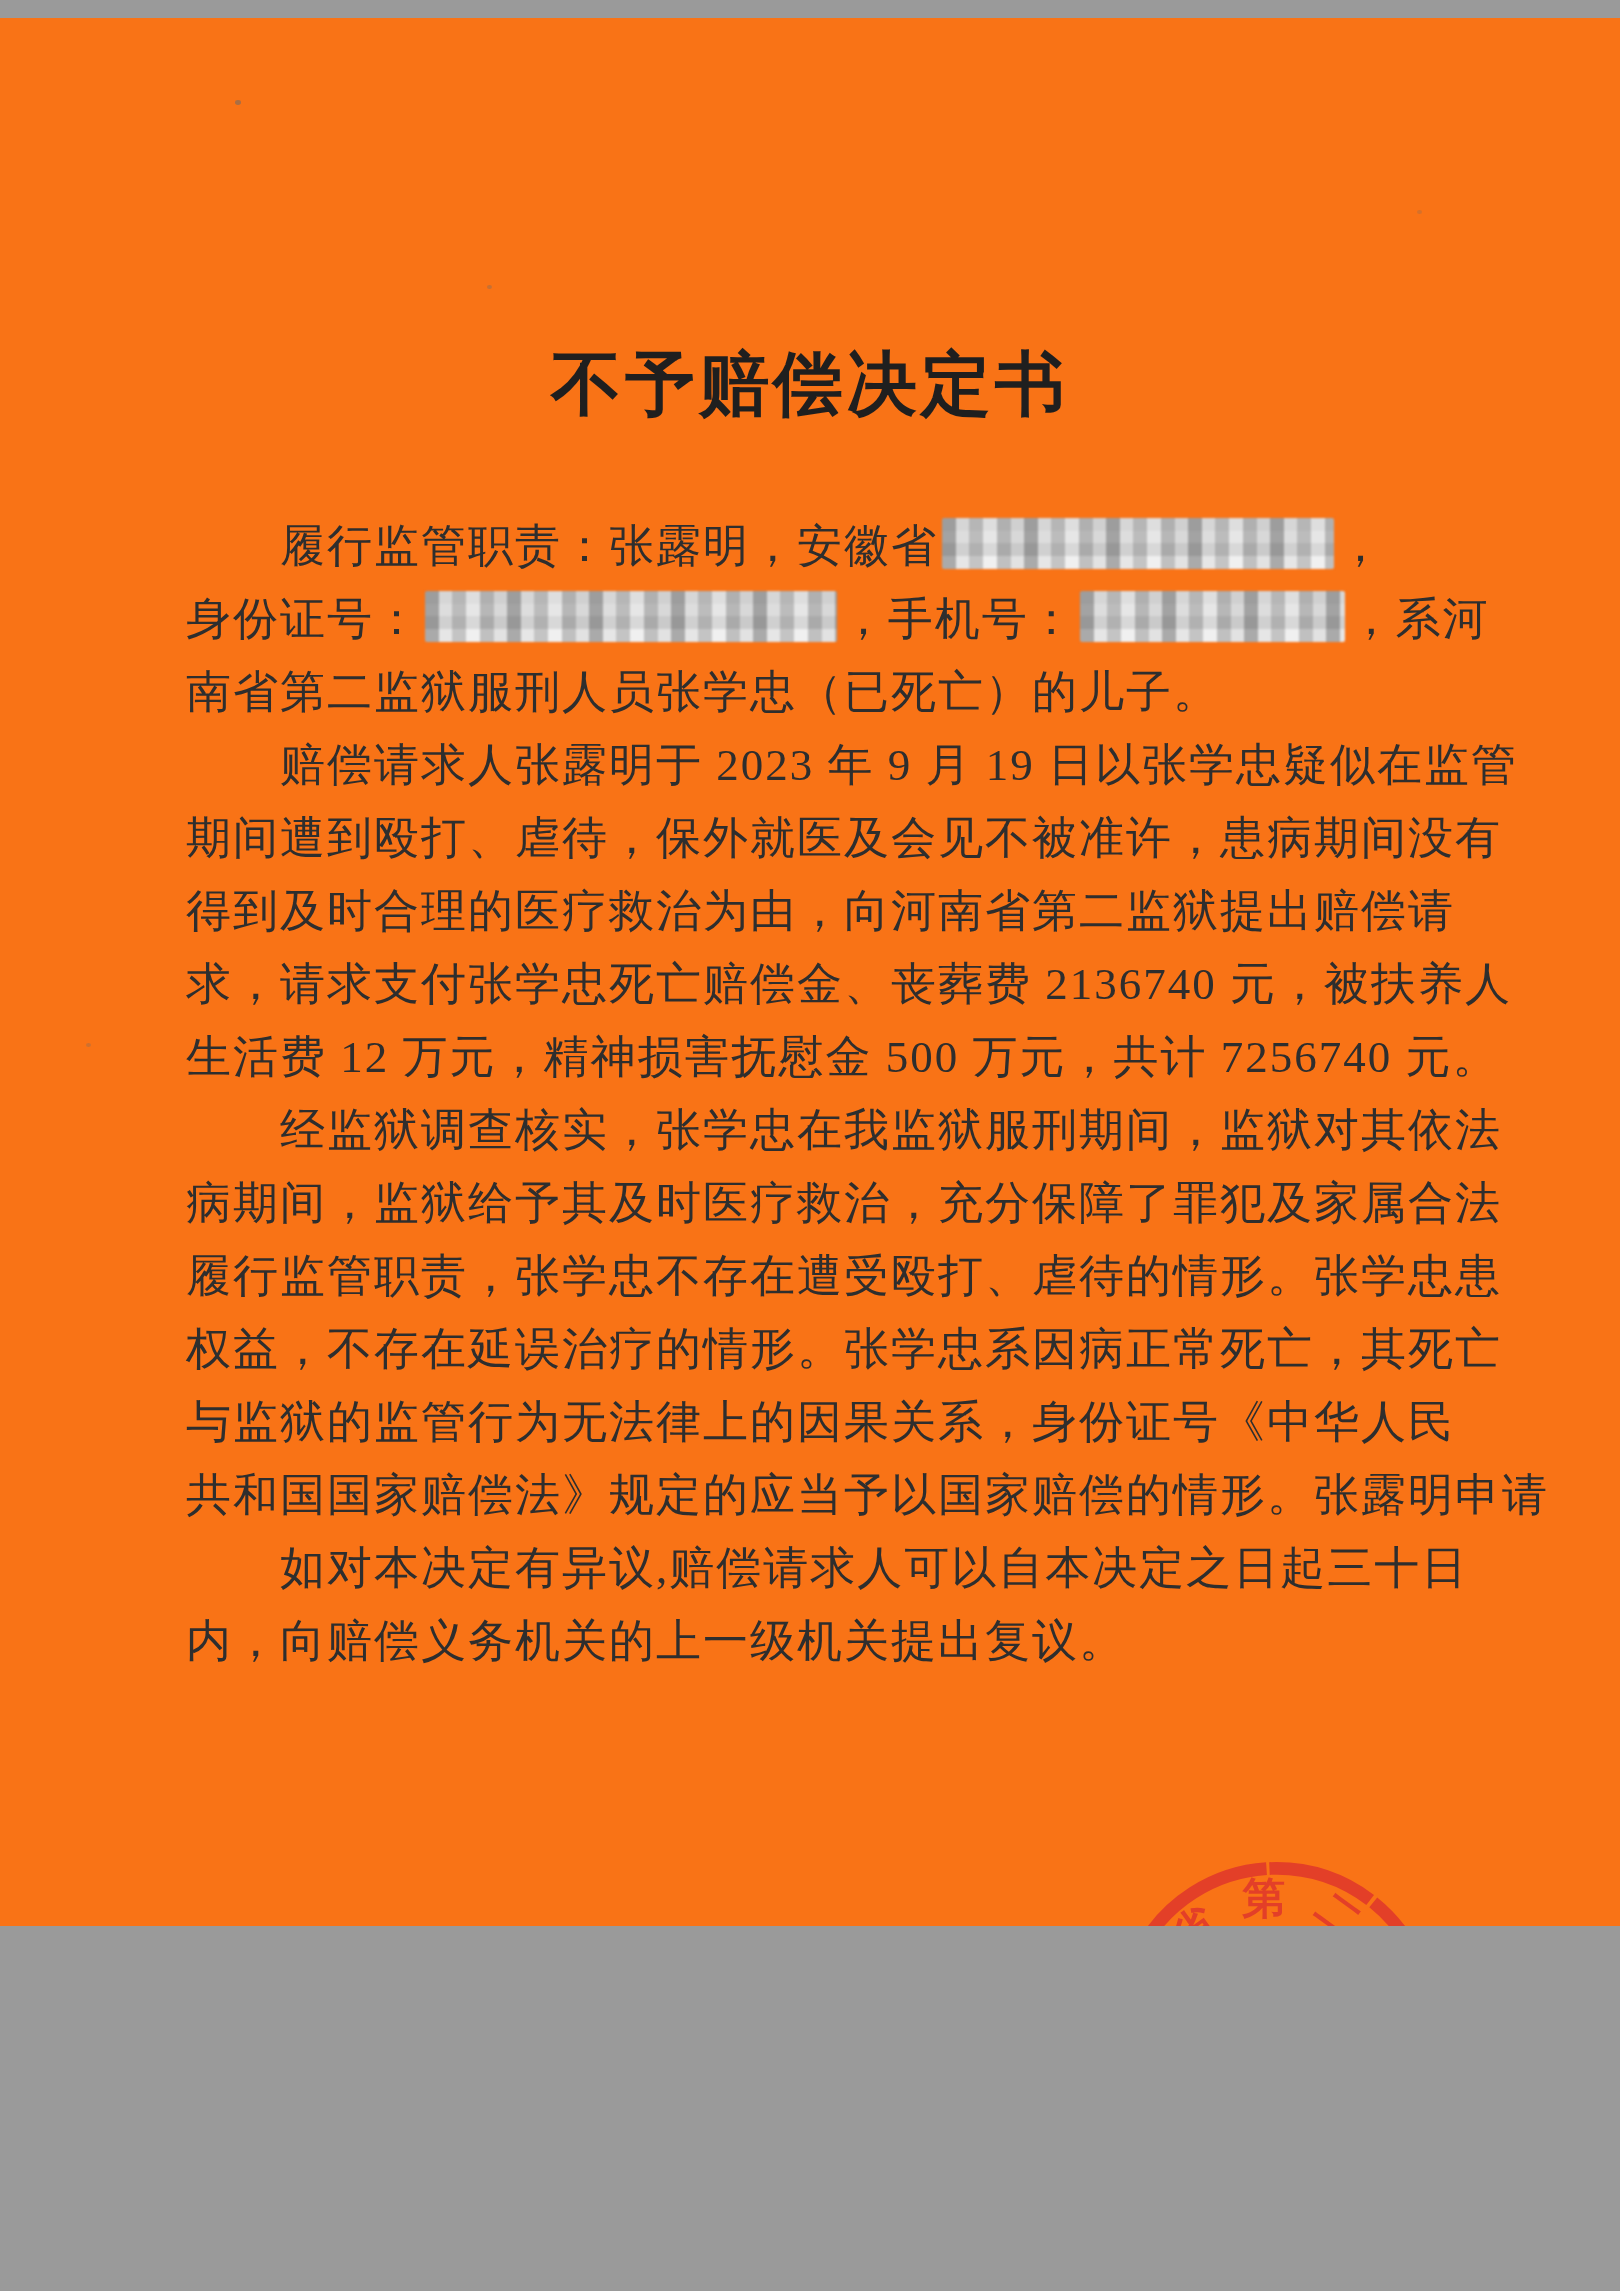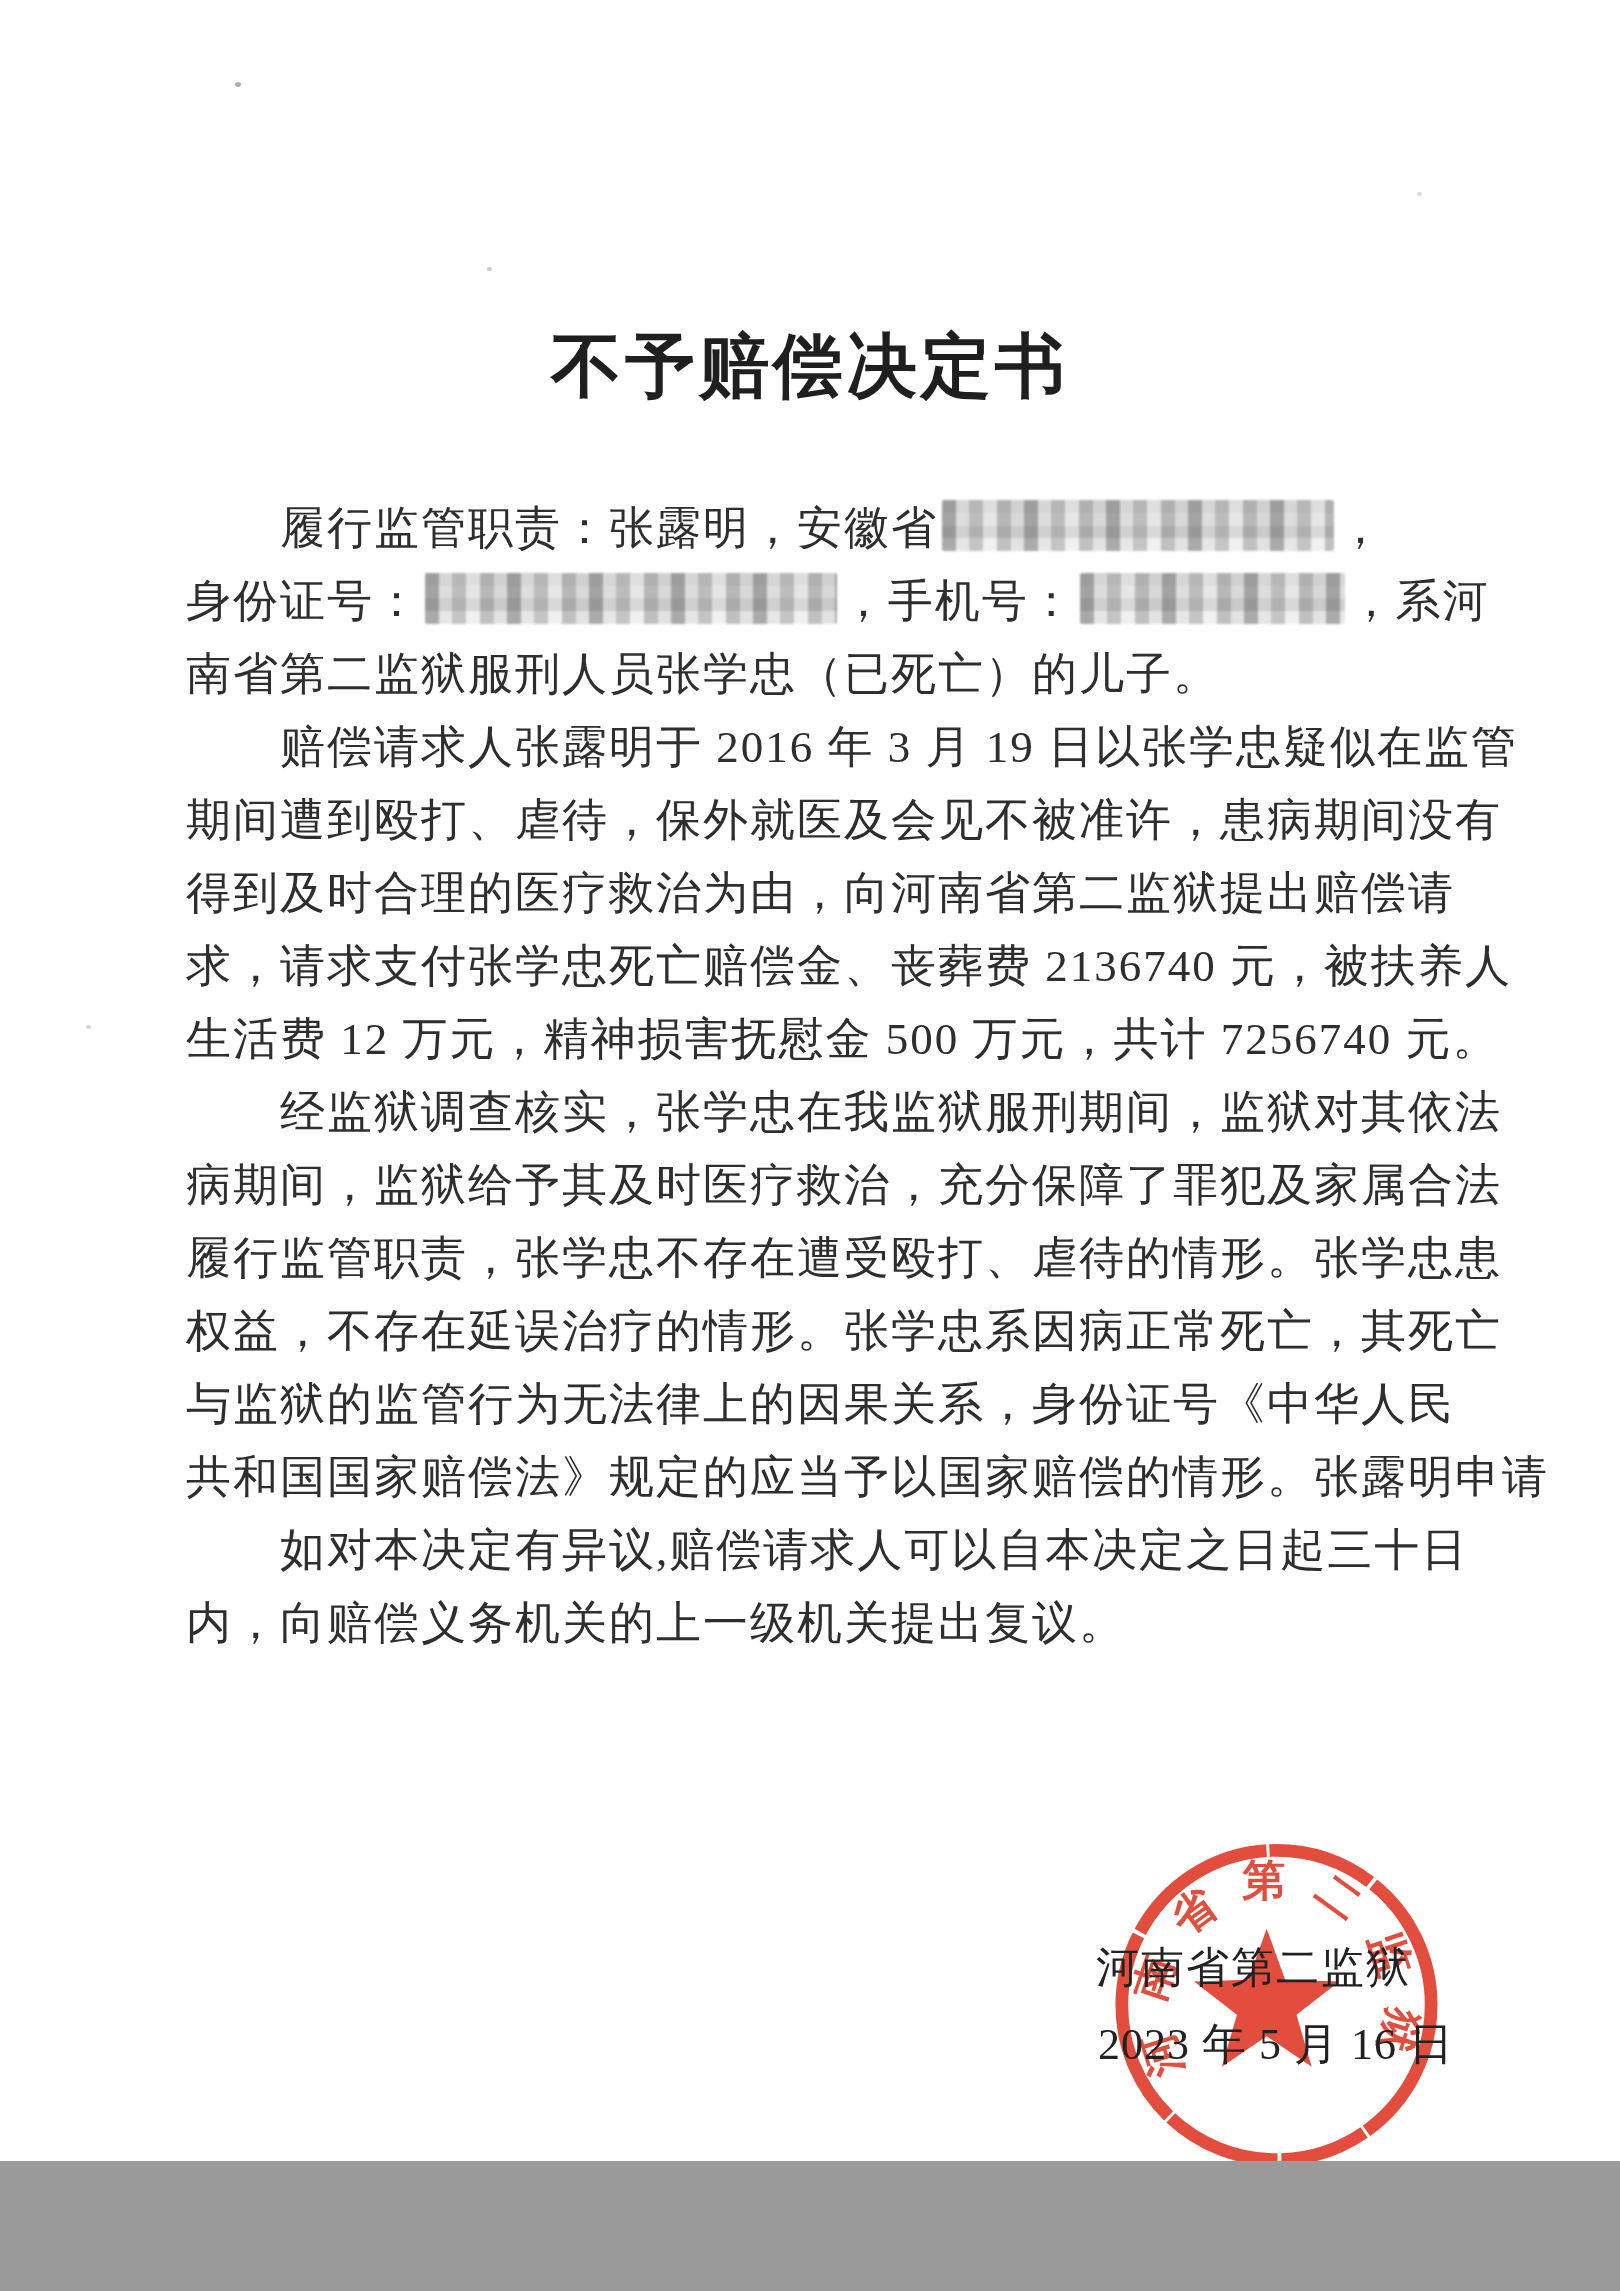--- a/index.html
+++ b/index.html
@@ -1,22 +1,23 @@
 <!DOCTYPE html>
 <html><head>
 <meta charset="utf-8">
 <style>
   html,body{margin:0;padding:0;background:#9a9a9a;}
   .page{
     position:relative;
-    width:1620px;height:2161px;
-    background:#ffffff;
+    width:1620px;height:1908px;
+    background:#f97316;
     overflow:hidden;
     font-family:"Liberation Serif","DejaVu Serif",serif;
     color:#2e2e2e;
+    margin-top:18px;
   }
   .doc-title{
     position:absolute;top:320px;left:0;width:100%;
     text-align:center;
     font-size:70px;font-weight:700;letter-spacing:3.9px;color:#1f1f1f;
   }
   .body-text{
     position:absolute;left:186px;top:492px;width:1294px;
     font-size:45px;letter-spacing:2px;line-height:73px;
   }
@@ -52,21 +53,21 @@
 <body>
 
 <div class="page">
 
   <div class="doc-title">不予赔偿决定书</div>
 
   <div class="body-text">
     <div class="line indent"><span>履行监管职责：张露明，安徽省</span><span class="mosaic w400"></span><span>，</span></div>
     <div class="line"><span>身份证号：</span><span class="mosaic w420"></span><span>，手机号：</span><span class="mosaic w270"></span><span>，系河</span></div>
     <div class="line">南省第二监狱服刑人员张学忠（已死亡）的儿子。</div>
-    <div class="line indent">赔偿请求人张露明于 2016 年 3 月 19 日以张学忠疑似在监管</div>
+    <div class="line indent">赔偿请求人张露明于 2023 年 9 月 19 日以张学忠疑似在监管</div>
     <div class="line">期间遭到殴打、虐待，保外就医及会见不被准许，患病期间没有</div>
     <div class="line">得到及时合理的医疗救治为由，向河南省第二监狱提出赔偿请</div>
     <div class="line">求，请求支付张学忠死亡赔偿金、丧葬费 2136740 元，被扶养人</div>
     <div class="line">生活费 12 万元，精神损害抚慰金 500 万元，共计 7256740 元。</div>
     <div class="line indent">经监狱调查核实，张学忠在我监狱服刑期间，监狱对其依法</div>
     <div class="line">病期间，监狱给予其及时医疗救治，充分保障了罪犯及家属合法</div>
     <div class="line">履行监管职责，张学忠不存在遭受殴打、虐待的情形。张学忠患</div>
     <div class="line">权益，不存在延误治疗的情形。张学忠系因病正常死亡，其死亡</div>
     <div class="line">与监狱的监管行为无法律上的因果关系，身份证号《中华人民</div>
     <div class="line">共和国国家赔偿法》规定的应当予以国家赔偿的情形。张露明申请</div>

